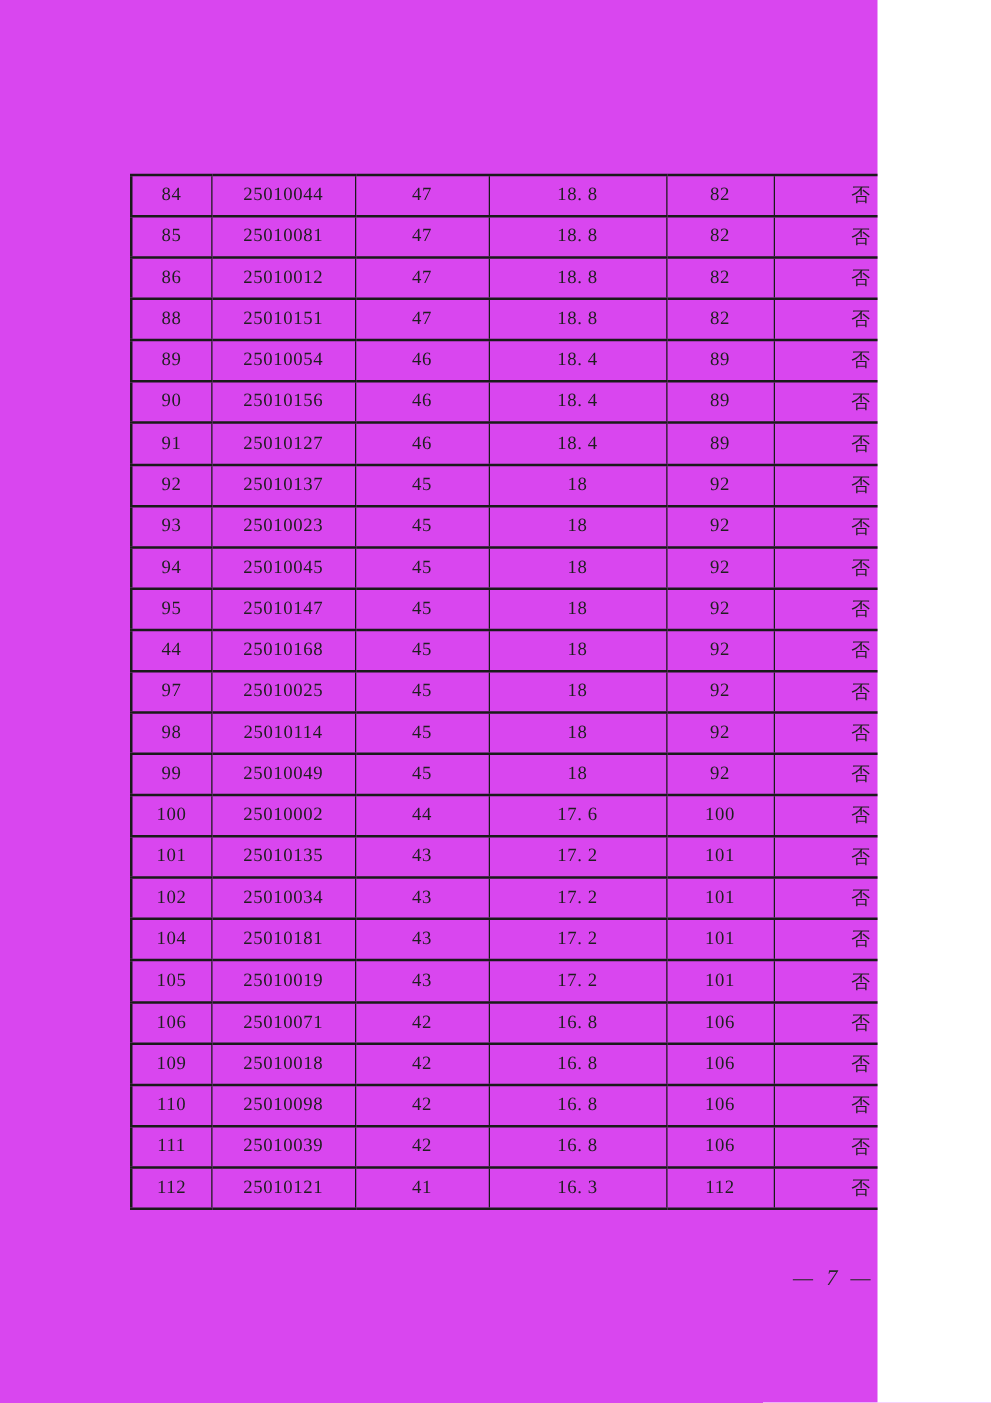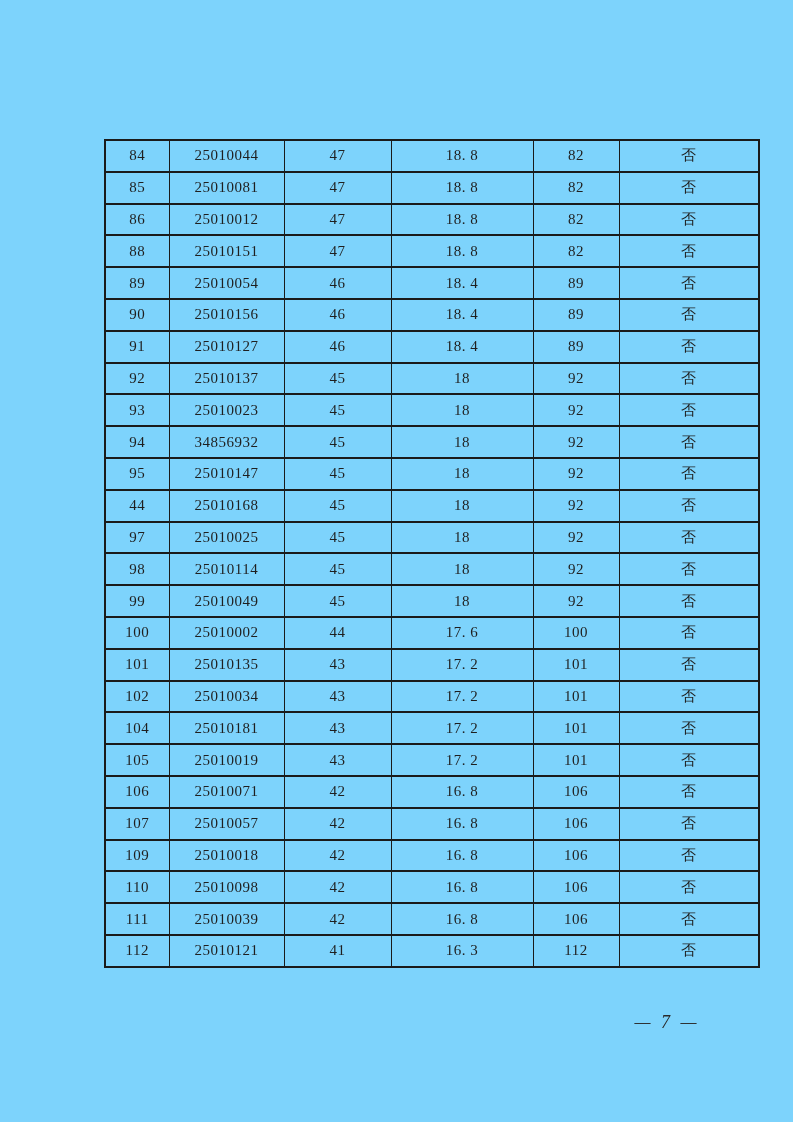--- a/index.html
+++ b/index.html
@@ -4,23 +4,23 @@
 <style>
   * { margin: 0; padding: 0; box-sizing: border-box; }
   html, body {
     width: 793px;
     height: 1122px;
     background: #ffffff;
     font-family: "Liberation Serif", "DejaVu Serif", serif;
   }
   .page {
     position: relative;
-    width: 793px;
+    width: 702px;
     height: 1122px;
-    background: #7dd3fc;
+    background: #d946ef;
     overflow: hidden;
   }
   table.results {
     position: absolute;
     left: 104px;
     top: 139px;
     width: 654px;
     height: 829px;
     border-collapse: collapse;
     table-layout: fixed;
@@ -140,21 +140,21 @@
         <tr>
           <td>93</td>
           <td>25010023</td>
           <td>45</td>
           <td>18</td>
           <td>92</td>
           <td>否</td>
         </tr>
         <tr>
           <td>94</td>
-          <td>34856932</td>
+          <td>25010045</td>
           <td>45</td>
           <td>18</td>
           <td>92</td>
           <td>否</td>
         </tr>
         <tr>
           <td>95</td>
           <td>25010147</td>
           <td>45</td>
           <td>18</td>
@@ -235,28 +235,20 @@
         </tr>
         <tr>
           <td>106</td>
           <td>25010071</td>
           <td>42</td>
           <td>16. 8</td>
           <td>106</td>
           <td>否</td>
         </tr>
         <tr>
-          <td>107</td>
-          <td>25010057</td>
-          <td>42</td>
-          <td>16. 8</td>
-          <td>106</td>
-          <td>否</td>
-        </tr>
-        <tr>
           <td>109</td>
           <td>25010018</td>
           <td>42</td>
           <td>16. 8</td>
           <td>106</td>
           <td>否</td>
         </tr>
         <tr>
           <td>110</td>
           <td>25010098</td>

